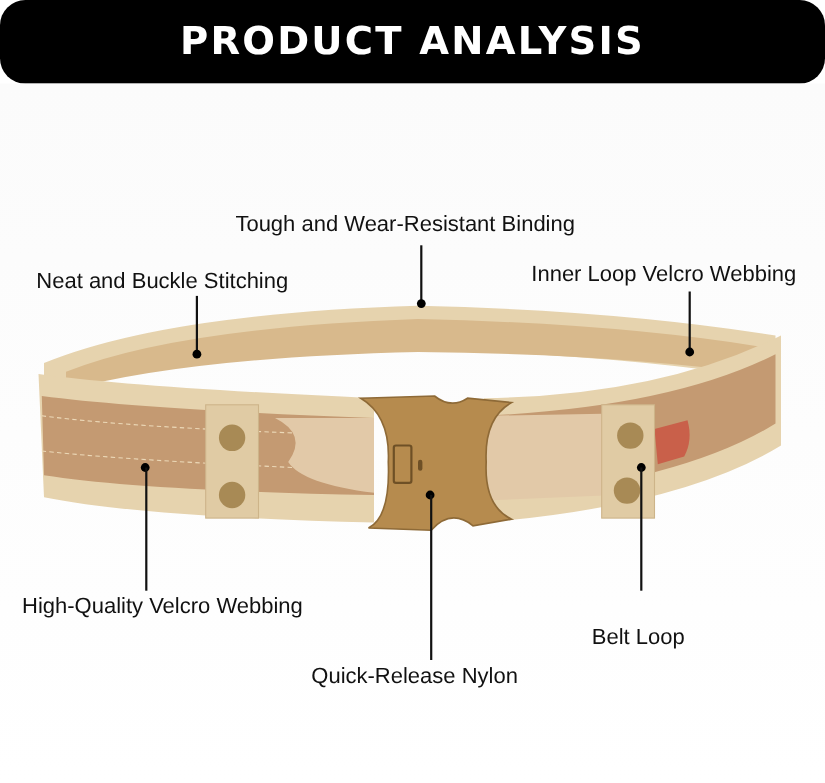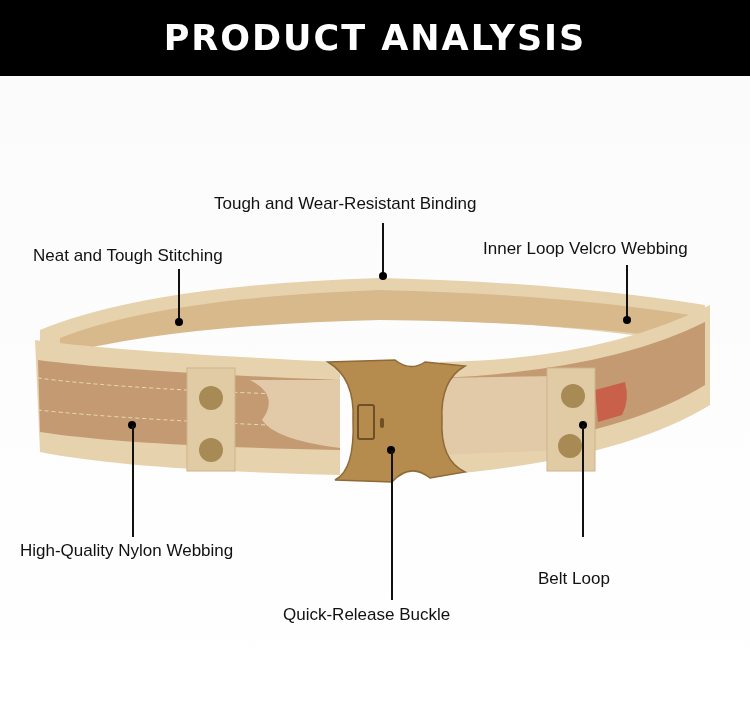--- a/index.html
+++ b/index.html
@@ -1,20 +1,20 @@
 <!DOCTYPE html>
 <html><head>
 <meta charset="utf-8">
 <style>
   html,body{margin:0;padding:0;}
   body{width:750px;height:712px;position:relative;overflow:hidden;background:#ffffff;font-family:"Liberation Sans",sans-serif;}
-  .banner{position:absolute;left:0;top:0;width:750px;height:76px;background:#000;display:flex;align-items:center;justify-content:center;}
+  .banner{position:absolute;left:0;top:0;width:750px;height:76px;background:#000;display:flex;align-items:center;justify-content:center;border-radius:23px;}
   .banner-title{color:#fff;font-family:"DejaVu Sans",sans-serif;font-weight:bold;font-size:35px;letter-spacing:2px;}
   .photo{position:absolute;left:0;top:76px;width:750px;height:636px;background:linear-gradient(#fbfbfb,#ffffff);}
-  .label{position:absolute;color:#111;font-size:17px;white-space:nowrap;line-height:22px;}
+  .label{position:absolute;color:#111;font-size:20px;white-space:nowrap;line-height:22px;}
   .line{position:absolute;width:1.5px;background:#111;}
   .dot{position:absolute;width:8px;height:8px;border-radius:50%;background:#000;}
   svg{position:absolute;left:0;top:0;}
 </style>
 </head>
 <body>
 
 <div class="banner">
   <span class="banner-title">PRODUCT ANALYSIS</span>
 </div>
@@ -46,31 +46,31 @@
 
   <path d="M328 362 L 395 360 Q 410 372 425 362 L 465 366 Q 440 380 442 420 Q 440 460 465 472 L 430 478 Q 410 462 392 482 L 335 480 Q 355 470 353 420 Q 355 378 328 362 Z" fill="#b68b4e" stroke="#8e6a37" stroke-width="1.5"></path>
   <rect x="358" y="405" width="16" height="34" rx="2" fill="none" stroke="#6e5026" stroke-width="2"></rect>
   <rect x="380" y="418" width="4" height="10" rx="2" fill="#6e5026"></rect>
 </svg>
 
 <span class="label" style="left:214px;top:193px;">Tough and Wear-Resistant Binding</span>
 <div class="line" style="left:382px;top:223px;height:52px;"></div>
 <div class="dot" style="left:379px;top:272px;"></div>
 
-<span class="label" style="left:33px;top:245px;">Neat and Tough Stitching</span>
+<span class="label" style="left:33px;top:245px;">Neat and Buckle Stitching</span>
 <div class="line" style="left:178px;top:269px;height:52px;"></div>
 <div class="dot" style="left:175px;top:318px;"></div>
 
 <span class="label" style="left:483px;top:238px;">Inner Loop Velcro Webbing</span>
 <div class="line" style="left:626px;top:265px;height:54px;"></div>
 <div class="dot" style="left:623px;top:316px;"></div>
 
 <div class="dot" style="left:128px;top:421px;"></div>
 <div class="line" style="left:132px;top:425px;height:112px;"></div>
-<span class="label" style="left:20px;top:540px;">High-Quality Nylon Webbing</span>
+<span class="label" style="left:20px;top:540px;">High-Quality Velcro Webbing</span>
 
 <div class="dot" style="left:579px;top:421px;"></div>
 <div class="line" style="left:582px;top:425px;height:112px;"></div>
 <span class="label" style="left:538px;top:540px;margin-top:28px;">Belt Loop</span>
 
 <div class="dot" style="left:387px;top:446px;"></div>
 <div class="line" style="left:391px;top:450px;height:150px;"></div>
-<span class="label" style="left:283px;top:604px;">Quick-Release Buckle</span>
+<span class="label" style="left:283px;top:604px;">Quick-Release Nylon</span>
 
 </body></html>

